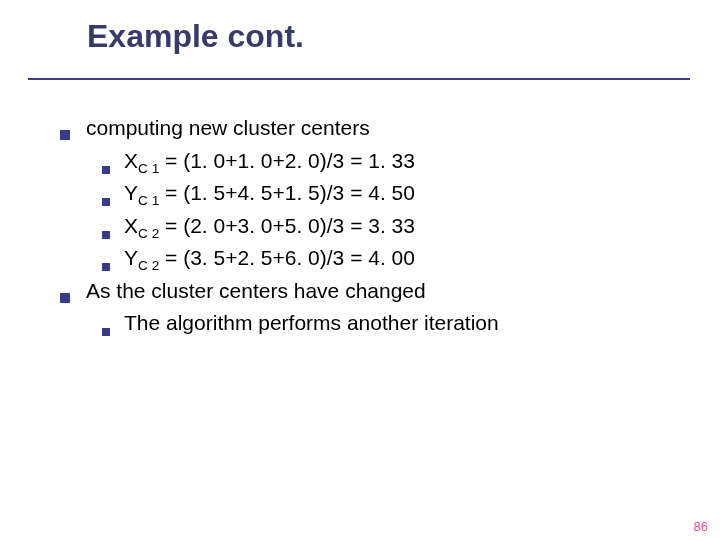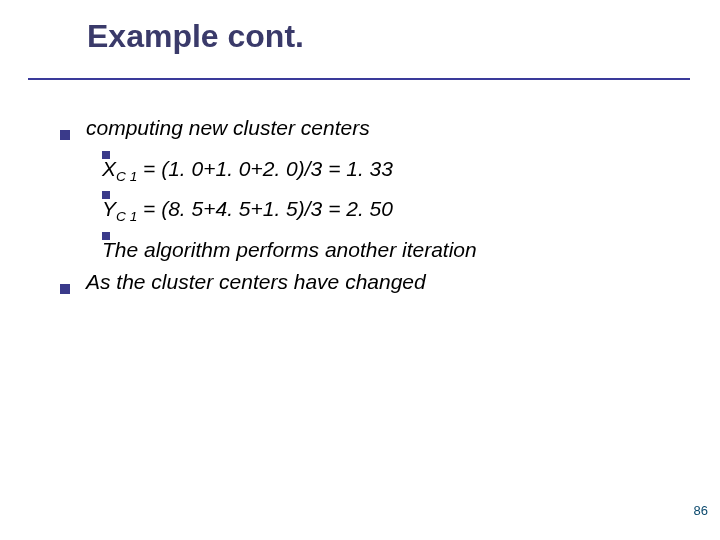--- a/index.html
+++ b/index.html
@@ -36,28 +36,27 @@
     height: 0;
     border-top: 2px solid #3a3a9a;
   }
   .content {
     position: absolute;
     left: 60px;
     top: 112px;
     width: 620px;
     font-size: 21px;
     line-height: 1.55;
-    font-style: italic;
   }
   .row {
     display: flex;
     align-items: baseline;
   }
   .row.l1 { margin-left: 0; }
-  .row.l2 { margin-left: 42px; flex-direction: column; }
+  .row.l2 { margin-left: 42px; }
   .bullet {
     width: 10px;
     height: 10px;
     background: #3a3a8a;
     margin-right: 16px;
     flex: 0 0 auto;
     position: relative;
     top: 5px;
   }
   .bullet.small {
@@ -68,23 +67,23 @@
   }
   .text { flex: 1 1 auto; }
   sub {
     font-size: 0.65em;
     vertical-align: sub;
     line-height: 0;
   }
   .pagenum {
     position: absolute;
     right: 12px;
-    bottom: 22px;
+    bottom: 6px;
     font-size: 13px;
-    color: #0c4a6e;
+    color: #ec4899;
     text-align: center;
   }
 </style>
 </head>
 <body>
 
 <div class="slide">
 
   <div class="title">Example cont.</div>
   <div class="rule"></div>
@@ -100,35 +99,47 @@
     <div class="row l2">
       <span class="bullet small"></span>
       <span class="text">
         <span>X</span><sub>C 1</sub><span> = (1. 0+1. 0+2. 0)/3 = 1. 33</span>
       </span>
     </div>
 
     <div class="row l2">
       <span class="bullet small"></span>
       <span class="text">
-        <span>Y</span><sub>C 1</sub><span> = (8. 5+4. 5+1. 5)/3 = 2. 50</span>
+        <span>Y</span><sub>C 1</sub><span> = (1. 5+4. 5+1. 5)/3 = 4. 50</span>
+      </span>
+    </div>
+
+
+    <div class="row l2">
+      <span class="bullet small"></span>
+      <span class="text">
+        <span>X</span><sub>C 2</sub><span> = (2. 0+3. 0+5. 0)/3 = 3. 33</span>
+      </span>
+    </div>
+
+    <div class="row l2">
+      <span class="bullet small"></span>
+      <span class="text">
+        <span>Y</span><sub>C 2</sub><span> = (3. 5+2. 5+6. 0)/3 = 4. 00</span>
       </span>
     </div>
 
 
 
-
-
+    <div class="row l1">
+      <span class="bullet"></span>
+      <span class="text">As the cluster centers have changed</span>
+    </div>
 
     <div class="row l2">
       <span class="bullet small"></span>
       <span class="text">The algorithm performs another iteration</span>
-    </div>
-
-    <div class="row l1">
-      <span class="bullet"></span>
-      <span class="text">As the cluster centers have changed</span>
     </div>
 
   </div>
 
   <div class="pagenum">86</div>
 </div>
 
 </body></html>

